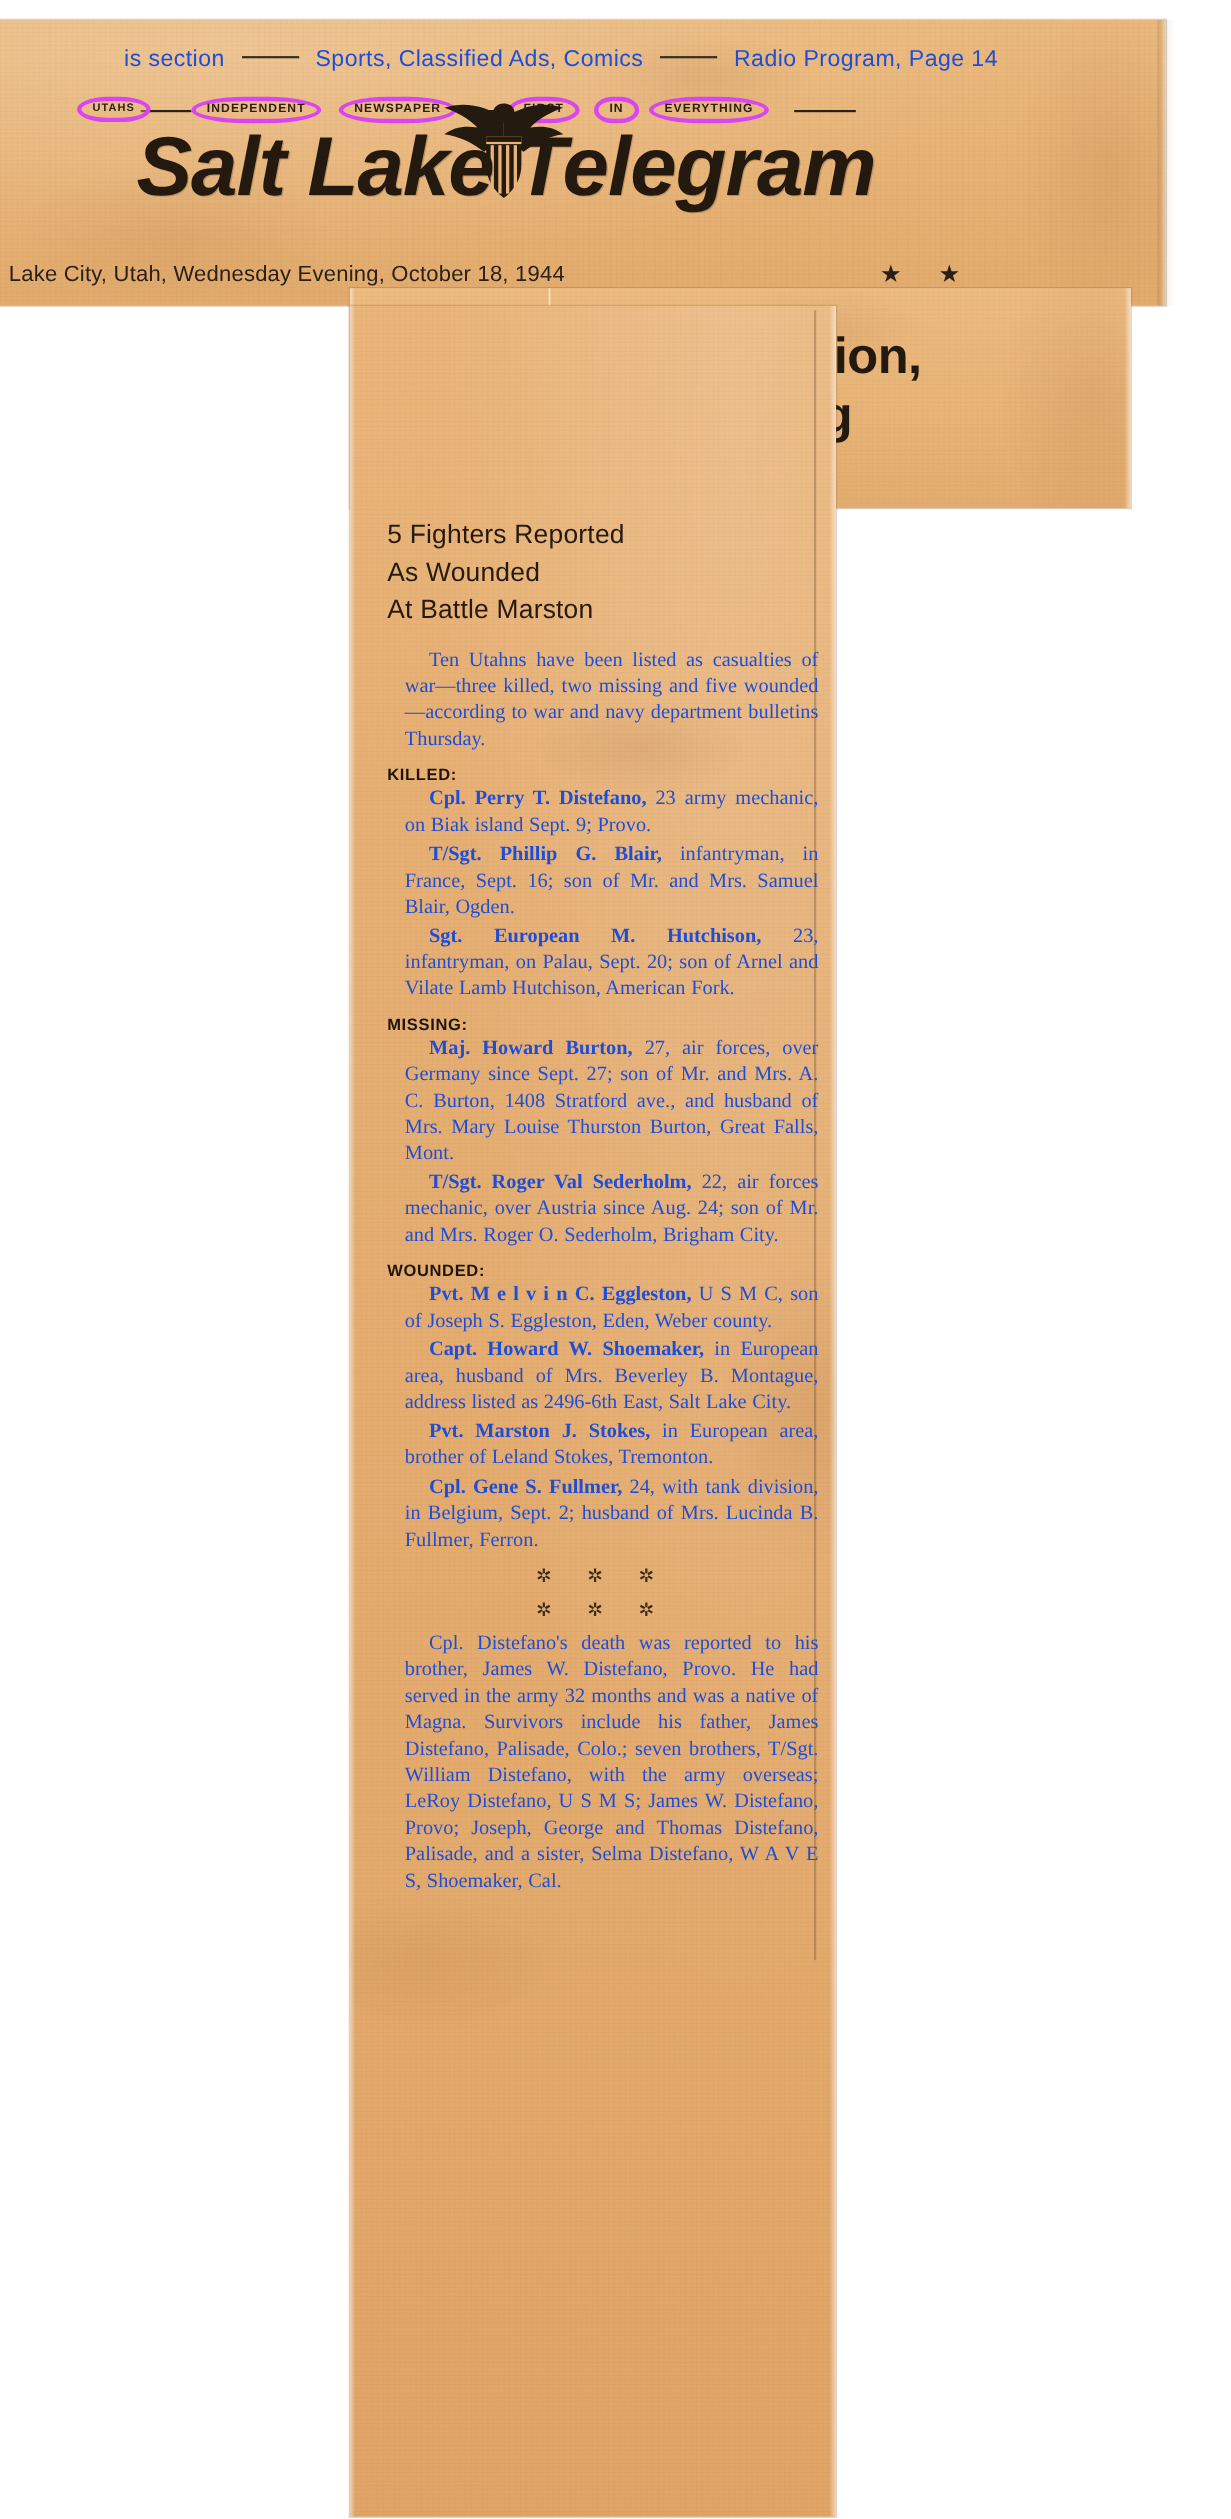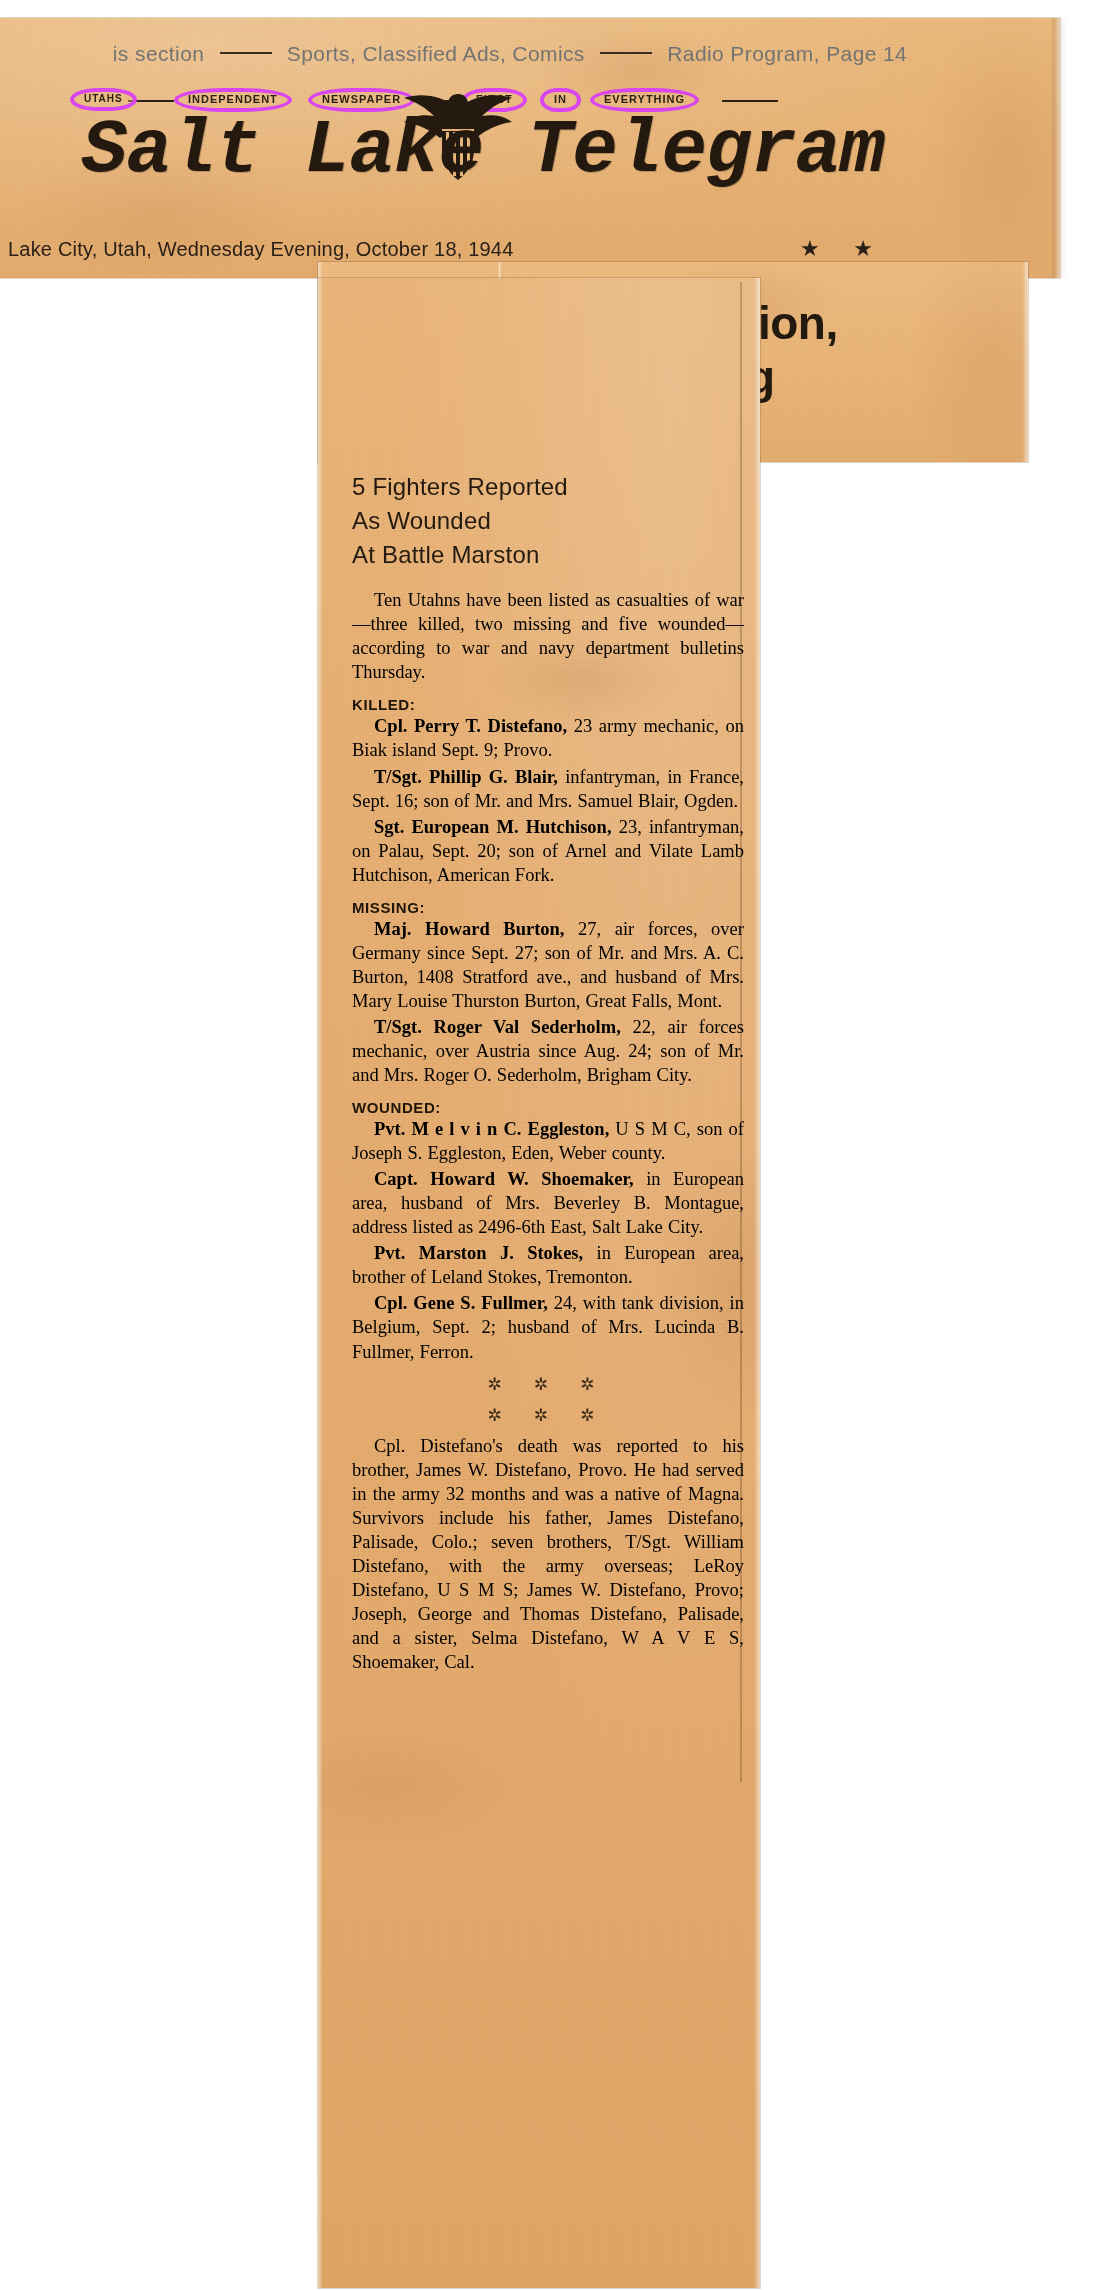--- a/index.html
+++ b/index.html
@@ -106,21 +106,21 @@
   
   #top-index-line {
     position: absolute;
     left: 0px;
     top: 42px;
     width: 1020px;
     text-align: center;
     font-family: "Liberation Sans", sans-serif;
     font-size: 21px;
     letter-spacing: 0.4px;
-    color: #737373;
+    color: #1d4ed8;
     white-space: nowrap;
   }
   #top-index-line .rule {
     display: inline-block;
     width: 52px;
     height: 2px;
     background: #3a2c1e;
     vertical-align: middle;
     margin: 0 9px 5px 9px;
   }
@@ -160,29 +160,28 @@
     width: 120px;
     height: 110px;
   }
 
   #masthead-title {
     position: absolute;
     left: 0px;
     top: 108px;
     width: 920px;
     text-align: center;
-    font-family: Liberation Mono, monospace;
+    font-family: Liberation Sans, sans-serif;
     font-weight: bold;
     font-style: italic;
     font-size: 76px;
     letter-spacing: -1px;
     color: #23190f;
     white-space: nowrap;
     text-shadow: 1px 1px 0 rgba(60,40,20,0.25);
-    padding-left: 23px;
   }
 
   #dateline {
     position: absolute;
     left: 8px;
     top: 238px;
     font-family: "Liberation Sans", sans-serif;
     font-size: 20px;
     letter-spacing: 0.2px;
     color: #2a2018;
@@ -233,24 +232,24 @@
     font-weight: bold;
     font-size: 15px;
     letter-spacing: 0.6px;
     margin: 12px 0 1px 0;
     color: #1f1609;
   }
   p.body {
     font-family: "Liberation Serif", serif;
     font-size: 18.5px;
     line-height: 1.30;
-    margin: 0 0 2px 0;
+    margin: 0 0 2px 16px;
     text-align: justify;
     text-indent: 22px;
-    color: #000000;
+    color: #1d4ed8;
     word-spacing: 0.5px;
   }
   p.body b { font-weight: bold; }
   .dingbats {
     text-align: center;
     font-size: 17px;
     letter-spacing: 14px;
     margin: 10px 0 8px 0;
     color: #3a2a18;
   }

